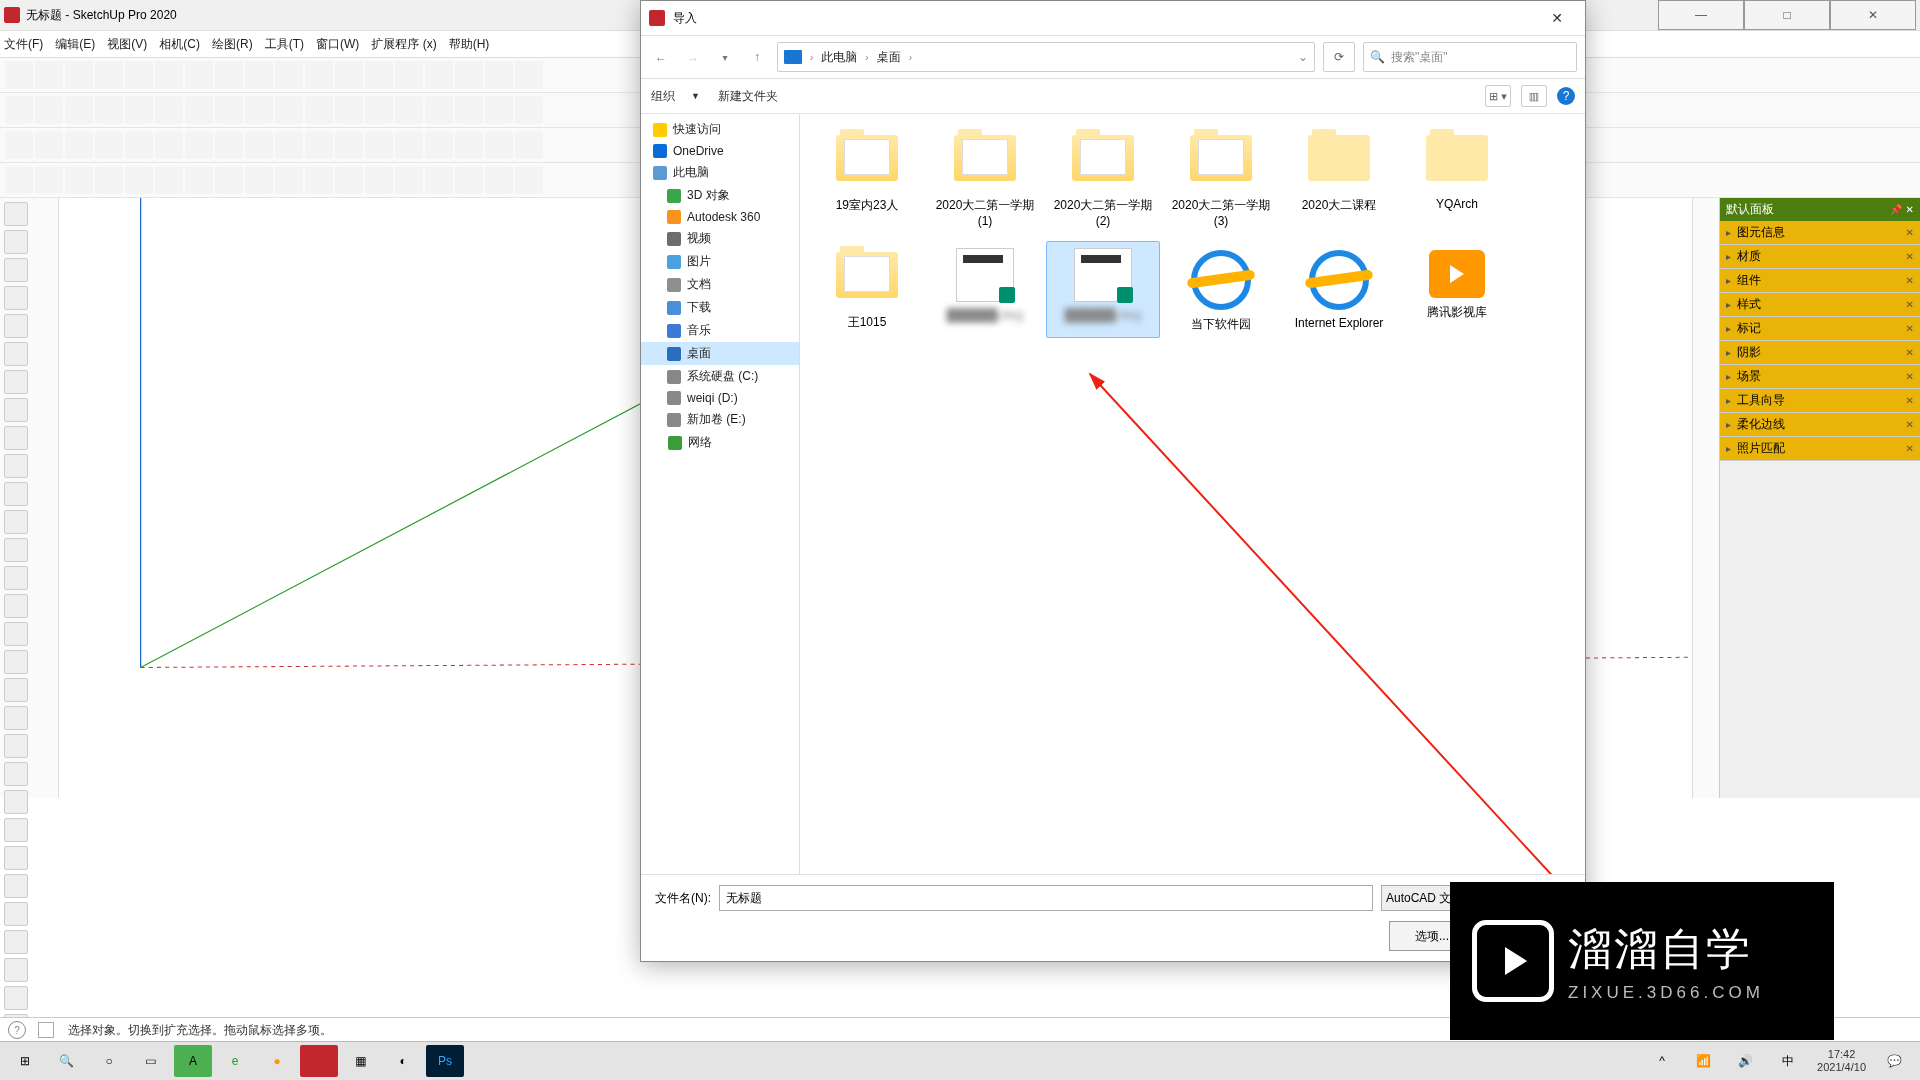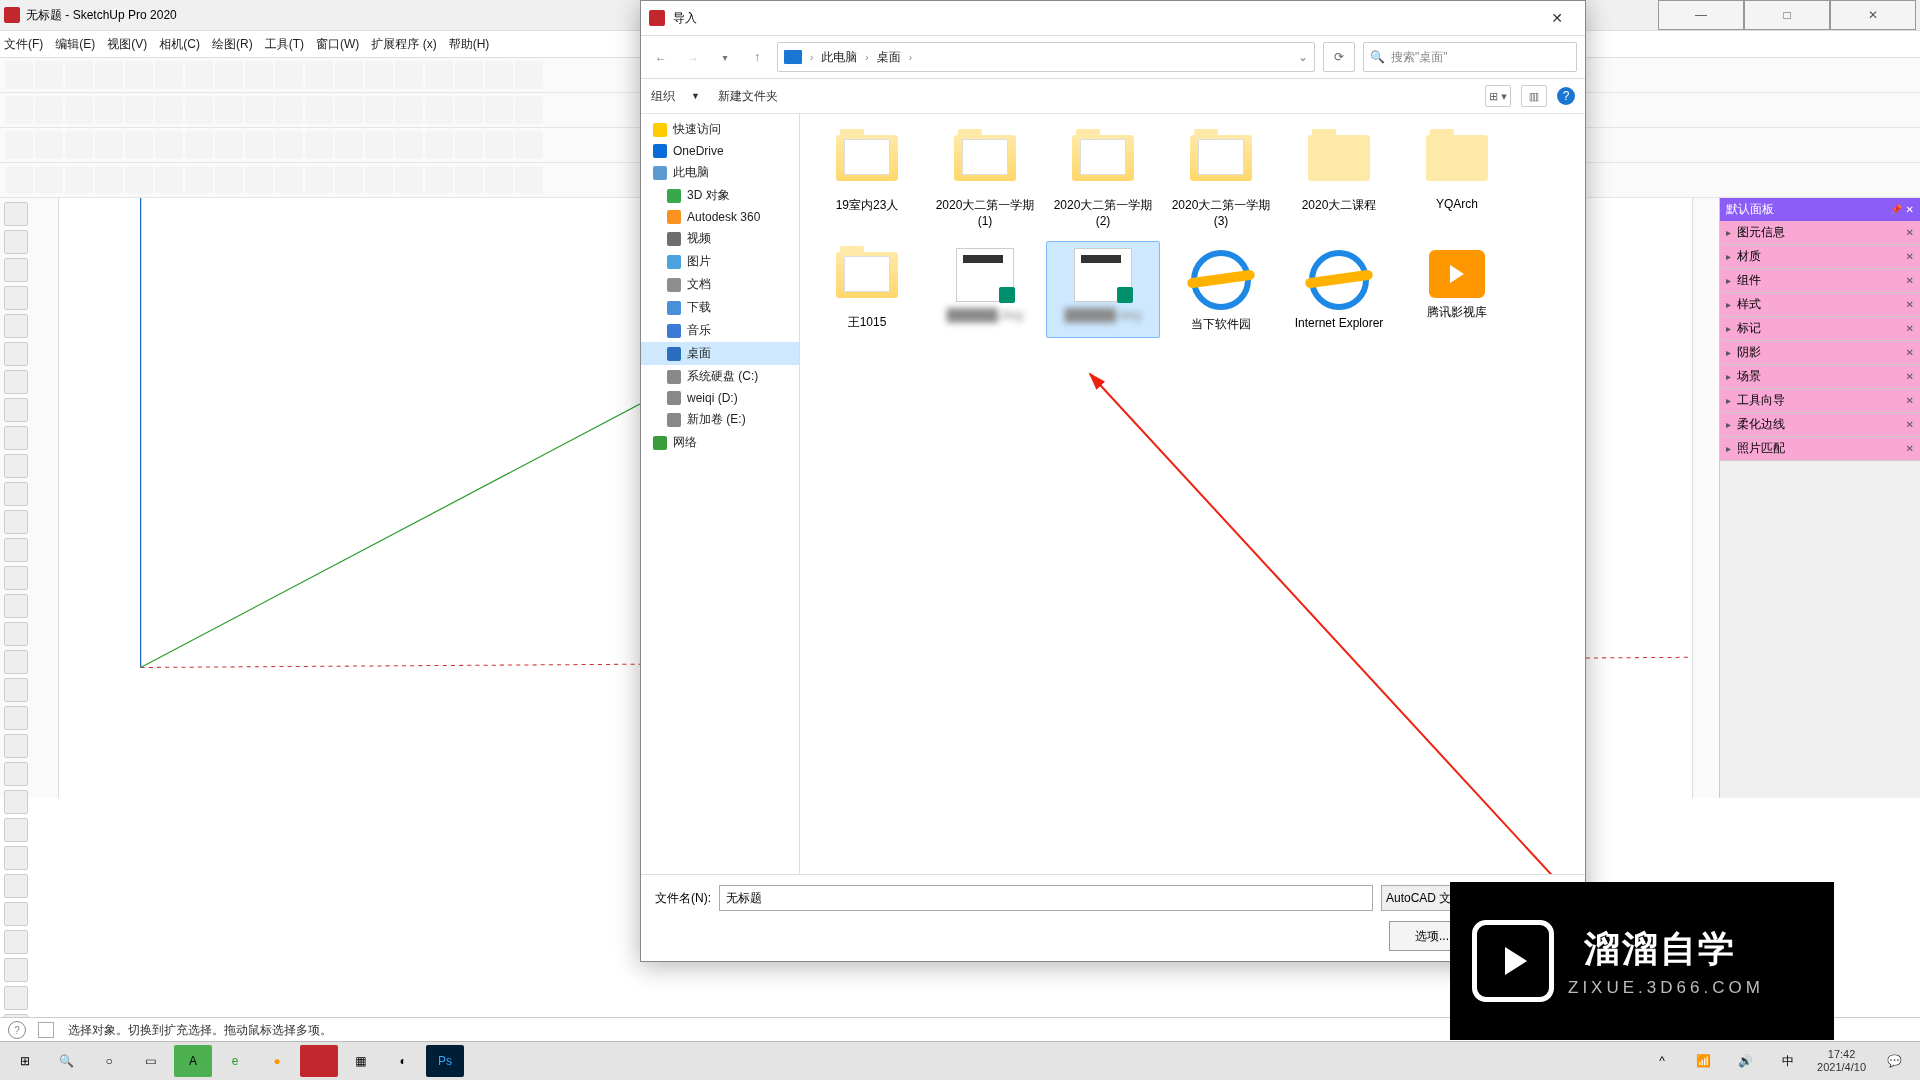--- a/index.html
+++ b/index.html
@@ -11,23 +11,23 @@
 .menubar span{margin-right:12px;color:#222;}
 .toolbar-row{display:flex;align-items:center;padding:2px 4px;border-bottom:1px solid #e5e5e5;background:#fafafa;}
 .toolbar-row .tool{width:26px;height:26px;margin:1px;border:1px solid transparent;border-radius:3px;display:flex;align-items:center;justify-content:center;font-size:16px;color:#444;background:#f4f4f4;}
 .main{display:flex;height:600px;}
 .left-tools{width:54px;background:#fafafa;border-right:1px solid #ddd;display:flex;flex-wrap:wrap;align-content:flex-start;padding:2px;}
 .left-tools .tool{width:22px;height:22px;margin:2px;background:#eee;border:1px solid #ccc;border-radius:2px;}
 .viewport{flex:1;position:relative;background:#fff;}
 .viewport svg{position:absolute;inset:0;}
 .right-gap{width:26px;background:#fafafa;border-left:1px solid #ddd;}
 .right-panel{width:200px;background:#f0f0f0;border-left:1px solid #ccc;display:flex;flex-direction:column;}
-.right-panel .hdr{background:#8b5cf6;color:#fff;padding:3px 6px;font-size:12px;display:flex;align-items:center;}
+.right-panel .hdr{background:#4d7c0f;color:#fff;padding:3px 6px;font-size:12px;display:flex;align-items:center;}
 .right-panel .hdr .ctl{margin-left:auto;font-size:10px;}
-.right-panel .item{background:#f9a8d4;border-bottom:1px solid #ccc;padding:3px 6px;display:flex;align-items:center;font-size:12px;}
+.right-panel .item{background:#eab308;border-bottom:1px solid #ccc;padding:3px 6px;display:flex;align-items:center;font-size:12px;}
 .right-panel .item::before{content:"▸";margin-right:6px;color:#555;font-size:10px;}
 .right-panel .item .ctl{margin-left:auto;font-size:10px;color:#555;}
 .statusbar{position:absolute;bottom:38px;left:0;right:0;height:24px;background:#fff;border-top:1px solid #ccc;display:flex;align-items:center;padding:0 8px;color:#333;}
 .statusbar .info-icon{width:16px;height:16px;border-radius:50%;border:1px solid #888;margin-right:12px;display:flex;align-items:center;justify-content:center;color:#888;font-size:10px;}
 .taskbar{position:absolute;bottom:0;left:0;right:0;height:38px;background:#e4e4e4;display:flex;align-items:center;padding:0 4px;border-top:1px solid #bbb;}
 .taskbar .tb{width:38px;height:32px;margin:0 2px;display:flex;align-items:center;justify-content:center;border-radius:2px;}
 .taskbar .spacer{flex:1;}
 .taskbar .clock{text-align:center;font-size:11px;line-height:13px;padding:0 8px;color:#333;}
 
 
@@ -92,21 +92,21 @@
 .btn{min-width:84px;height:28px;border:1px solid #999;background:#f4f4f4;display:flex;align-items:center;justify-content:center;font-size:12px;}
 .btn.primary{border-color:#1976d2;}
 
 
 .arrow{position:absolute;pointer-events:none;}
 
 
 .watermark{position:absolute;right:86px;bottom:40px;width:340px;height:158px;background:#000;display:flex;align-items:center;gap:14px;padding:0 22px;color:#fff;}
 .watermark .play{width:72px;height:72px;border:5px solid #fff;border-radius:14px;display:flex;align-items:center;justify-content:center;}
 .watermark .play::after{content:"";border-left:22px solid #fff;border-top:14px solid transparent;border-bottom:14px solid transparent;margin-left:6px;}
-.watermark .txt1{font-size:36px;font-weight:700;letter-spacing:2px;margin-left:16px;}
+.watermark .txt1{font-size:44px;font-weight:400;letter-spacing:2px;}
 .watermark .txt2{font-size:17px;letter-spacing:4px;color:#bbb;margin-top:4px;}
 
 
 </style>
 </head>
 <body>
 
 <div class="titlebar">
   <div class="app-icon"></div>
   <span>无标题 - SketchUp Pro 2020</span>
@@ -422,21 +422,21 @@
           <span>系统硬盘 (C:)</span>
         </div>
         <div class="node" style="padding-left: 26px;">
           <div class="ic hd"></div>
           <span>weiqi (D:)</span>
         </div>
         <div class="node" style="padding-left: 26px;">
           <div class="ic hd"></div>
           <span>新加卷 (E:)</span>
         </div>
-        <div class="node" style="padding-left: 12px;">
+        <div class="node" style="padding-left: 27px;">
           <div class="ic net"></div>
           <span>网络</span>
         </div>
       </div>
     <div class="files">
       <div class="file-grid" id="files">
           <div class="file">
             <div class="thumb">
               <div class="folder open">
                 <div class="inner"></div>

